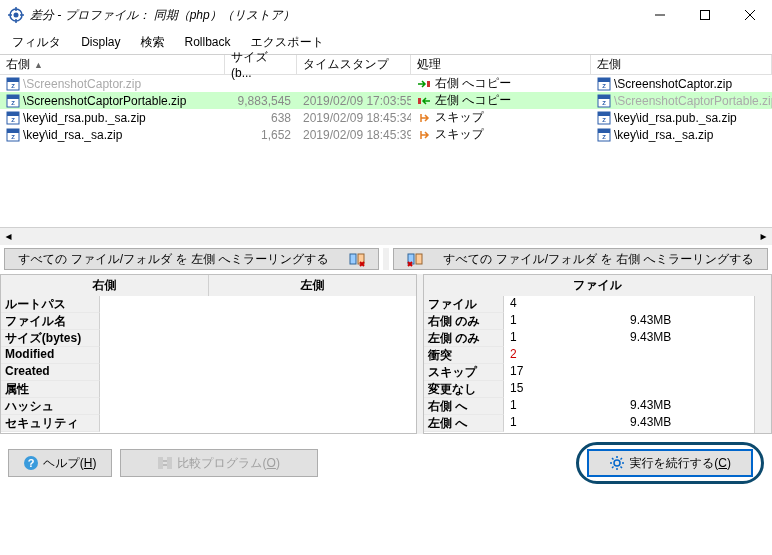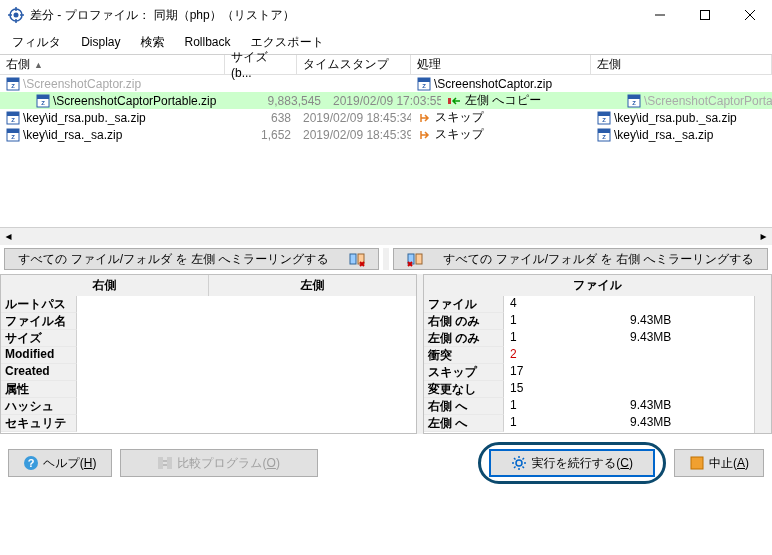--- a/index.html
+++ b/index.html
@@ -1,39 +1,39 @@
 <!DOCTYPE html>
 <html><head>
 <meta charset="utf-8">
 <style>
   * { box-sizing: border-box; margin: 0; padding: 0; }
   body { font-family: "Meiryo", "MS PGothic", sans-serif; font-size: 12px; background: #fff; color: #000; width: 772px; height: 555px; overflow: hidden; }
   
   .titlebar { height: 30px; display: flex; align-items: center; padding: 0 0 0 8px; background: #fff; }
   .titlebar-icon { width: 16px; height: 16px; margin-right: 6px; }
-  .titlebar-title { flex: 1; font-size: 12px; }
+  .titlebar-title { flex: 1; font-size: 12px; font-style: italic; }
   .titlebar-btns { display: flex; }
   .titlebar-btn { width: 45px; height: 30px; display: flex; align-items: center; justify-content: center; }
   
   .menubar { height: 24px; display: flex; align-items: center; padding: 0 4px; gap: 4px; }
   .menu-item { padding: 2px 8px; cursor: default; }
   
   .grid-wrap { height: 190px; display: flex; flex-direction: column; border-top: 1px solid #d0d0d0; }
   .grid-header { display: flex; height: 20px; background: #fff; border-bottom: 1px solid #e0e0e0; }
   .grid-header .col { border-right: 1px solid #e0e0e0; padding: 2px 6px; display: flex; align-items: center; }
   .col-right { width: 225px; }
   .col-size { width: 72px; justify-content: flex-end; }
   .col-ts { width: 114px; }
   .col-proc { width: 180px; }
   .col-left { flex: 1; }
   .sort-arrow { margin-left: 4px; color: #666; font-size: 9px; }
   
   .grid-body { flex: 1; overflow: hidden; }
   .grid-row { display: flex; height: 17px; align-items: center; }
-  .grid-row.sel { background: #ccffcc; padding-left: 30px; }
+  .grid-row.sel { background: #ccffcc; }
   .grid-row .cell { padding: 0 6px; white-space: nowrap; overflow: hidden; display: flex; align-items: center; }
   .cell-right { width: 225px; }
   .cell-size { width: 72px; justify-content: flex-end; color: #888; }
   .cell-ts { width: 114px; color: #888; }
   .cell-proc { width: 180px; }
   .cell-left { flex: 1; }
   .dim { color: #aaa; }
   .zip-icon { width: 14px; height: 14px; margin-right: 3px; flex-shrink: 0; }
   .proc-icon { width: 14px; height: 12px; margin-right: 4px; flex-shrink: 0; }
   
@@ -48,21 +48,21 @@
   .panels { display: flex; height: 160px; }
   .panel { display: flex; flex-direction: column; border: 1px solid #c0c0c0; }
   .panel-left { width: 417px; }
   .panel-right { flex: 1; }
   .panel-vsplit { width: 6px; background: #f0f0f0; }
   .panel-header { display: flex; background: #f0f0f0; }
   .panel-header .ph { flex: 1; text-align: center; font-weight: bold; padding: 2px; border-right: 1px solid #d0d0d0; }
   .panel-header .ph:last-child { border-right: none; }
   .panel-body { flex: 1; background: #fff; overflow-y: auto; }
   .prow { display: flex; height: 17px; }
-  .prow .plabel { width: 76px; font-weight: bold; padding: 0 4px; background: #f0f0f0; border-right: 1px solid #d0d0d0; border-bottom: 1px solid #e8e8e8; }
+  .prow .plabel { width: 99px; font-weight: bold; padding: 0 4px; background: #f0f0f0; border-right: 1px solid #d0d0d0; border-bottom: 1px solid #e8e8e8; }
   .prow .pval { flex: 1; padding: 0 6px; }
   .panel-right .prow .plabel { width: 80px; }
   .panel-right .prow .pval1 { width: 120px; padding: 0 6px; }
   .panel-right .prow .pval2 { flex: 1; padding: 0 6px; }
   .red { color: #c00; }
   .panel-scroll { width: 17px; background: #f0f0f0; border-left: 1px solid #d0d0d0; }
   .panel-bwrap { display: flex; flex: 1; }
   
   .footer { display: flex; align-items: center; padding: 8px; gap: 8px; }
   .btn { height: 28px; border: 1px solid #adadad; background: #e1e1e1; display: flex; align-items: center; justify-content: center; gap: 4px; padding: 0 14px; cursor: default; }
@@ -133,20 +133,27 @@
         <div class="cell cell-right dim">
           <svg class="zip-icon" viewBox="0 0 14 14">
             <rect x="1" y="1" width="12" height="12" fill="#fff" stroke="#2a5caa"></rect>
             <rect x="1" y="1" width="12" height="4" fill="#2a5caa"></rect>
             <text x="7" y="11" text-anchor="middle" font-size="6" fill="#2a5caa" font-weight="bold">Z</text>
           </svg>
           <span>\ScreenshotCaptor.zip</span>
         </div>
         <div class="cell cell-size"></div>
         <div class="cell cell-ts"></div>
+        <div class="cell cell-proc">
+          <svg class="proc-icon" viewBox="0 0 14 12">
+            <path d="M1 6 L8 6 M5 3 L8 6 L5 9" stroke="#090" stroke-width="1.5" fill="none"></path>
+            <rect x="10" y="3" width="3" height="6" fill="#c33"></rect>
+          </svg>
+          <span>右側 へコピー</span>
+        </div>
         <div class="cell cell-left">
           <svg class="zip-icon" viewBox="0 0 14 14">
             <rect x="1" y="1" width="12" height="12" fill="#fff" stroke="#2a5caa"></rect>
             <rect x="1" y="1" width="12" height="4" fill="#2a5caa"></rect>
             <text x="7" y="11" text-anchor="middle" font-size="6" fill="#2a5caa" font-weight="bold">Z</text>
           </svg>
           <span>\ScreenshotCaptor.zip</span>
         </div>
       </div>
       <div class="grid-row sel">
@@ -380,19 +387,13 @@
             <line x1="13" y1="8" x2="15" y2="8"></line>
             <line x1="3" y1="3" x2="4.5" y2="4.5"></line>
             <line x1="11.5" y1="11.5" x2="13" y2="13"></line>
             <line x1="3" y1="13" x2="4.5" y2="11.5"></line>
             <line x1="11.5" y1="4.5" x2="13" y2="3"></line>
           </g>
         </svg>
       <span><span>実行を続行する</span>(<span class="und">C</span>)</span>
     </div>
   </div>
-  <div class="btn btn-stop">
-    <svg class="icon16" viewBox="0 0 16 16">
-        <rect x="2" y="2" width="12" height="12" fill="#f0a030" stroke="#c07000"></rect>
-      </svg>
-    <span><span>中止</span>(<span class="und">A</span>)</span>
-  </div>
 </div>
 
 </body></html>

